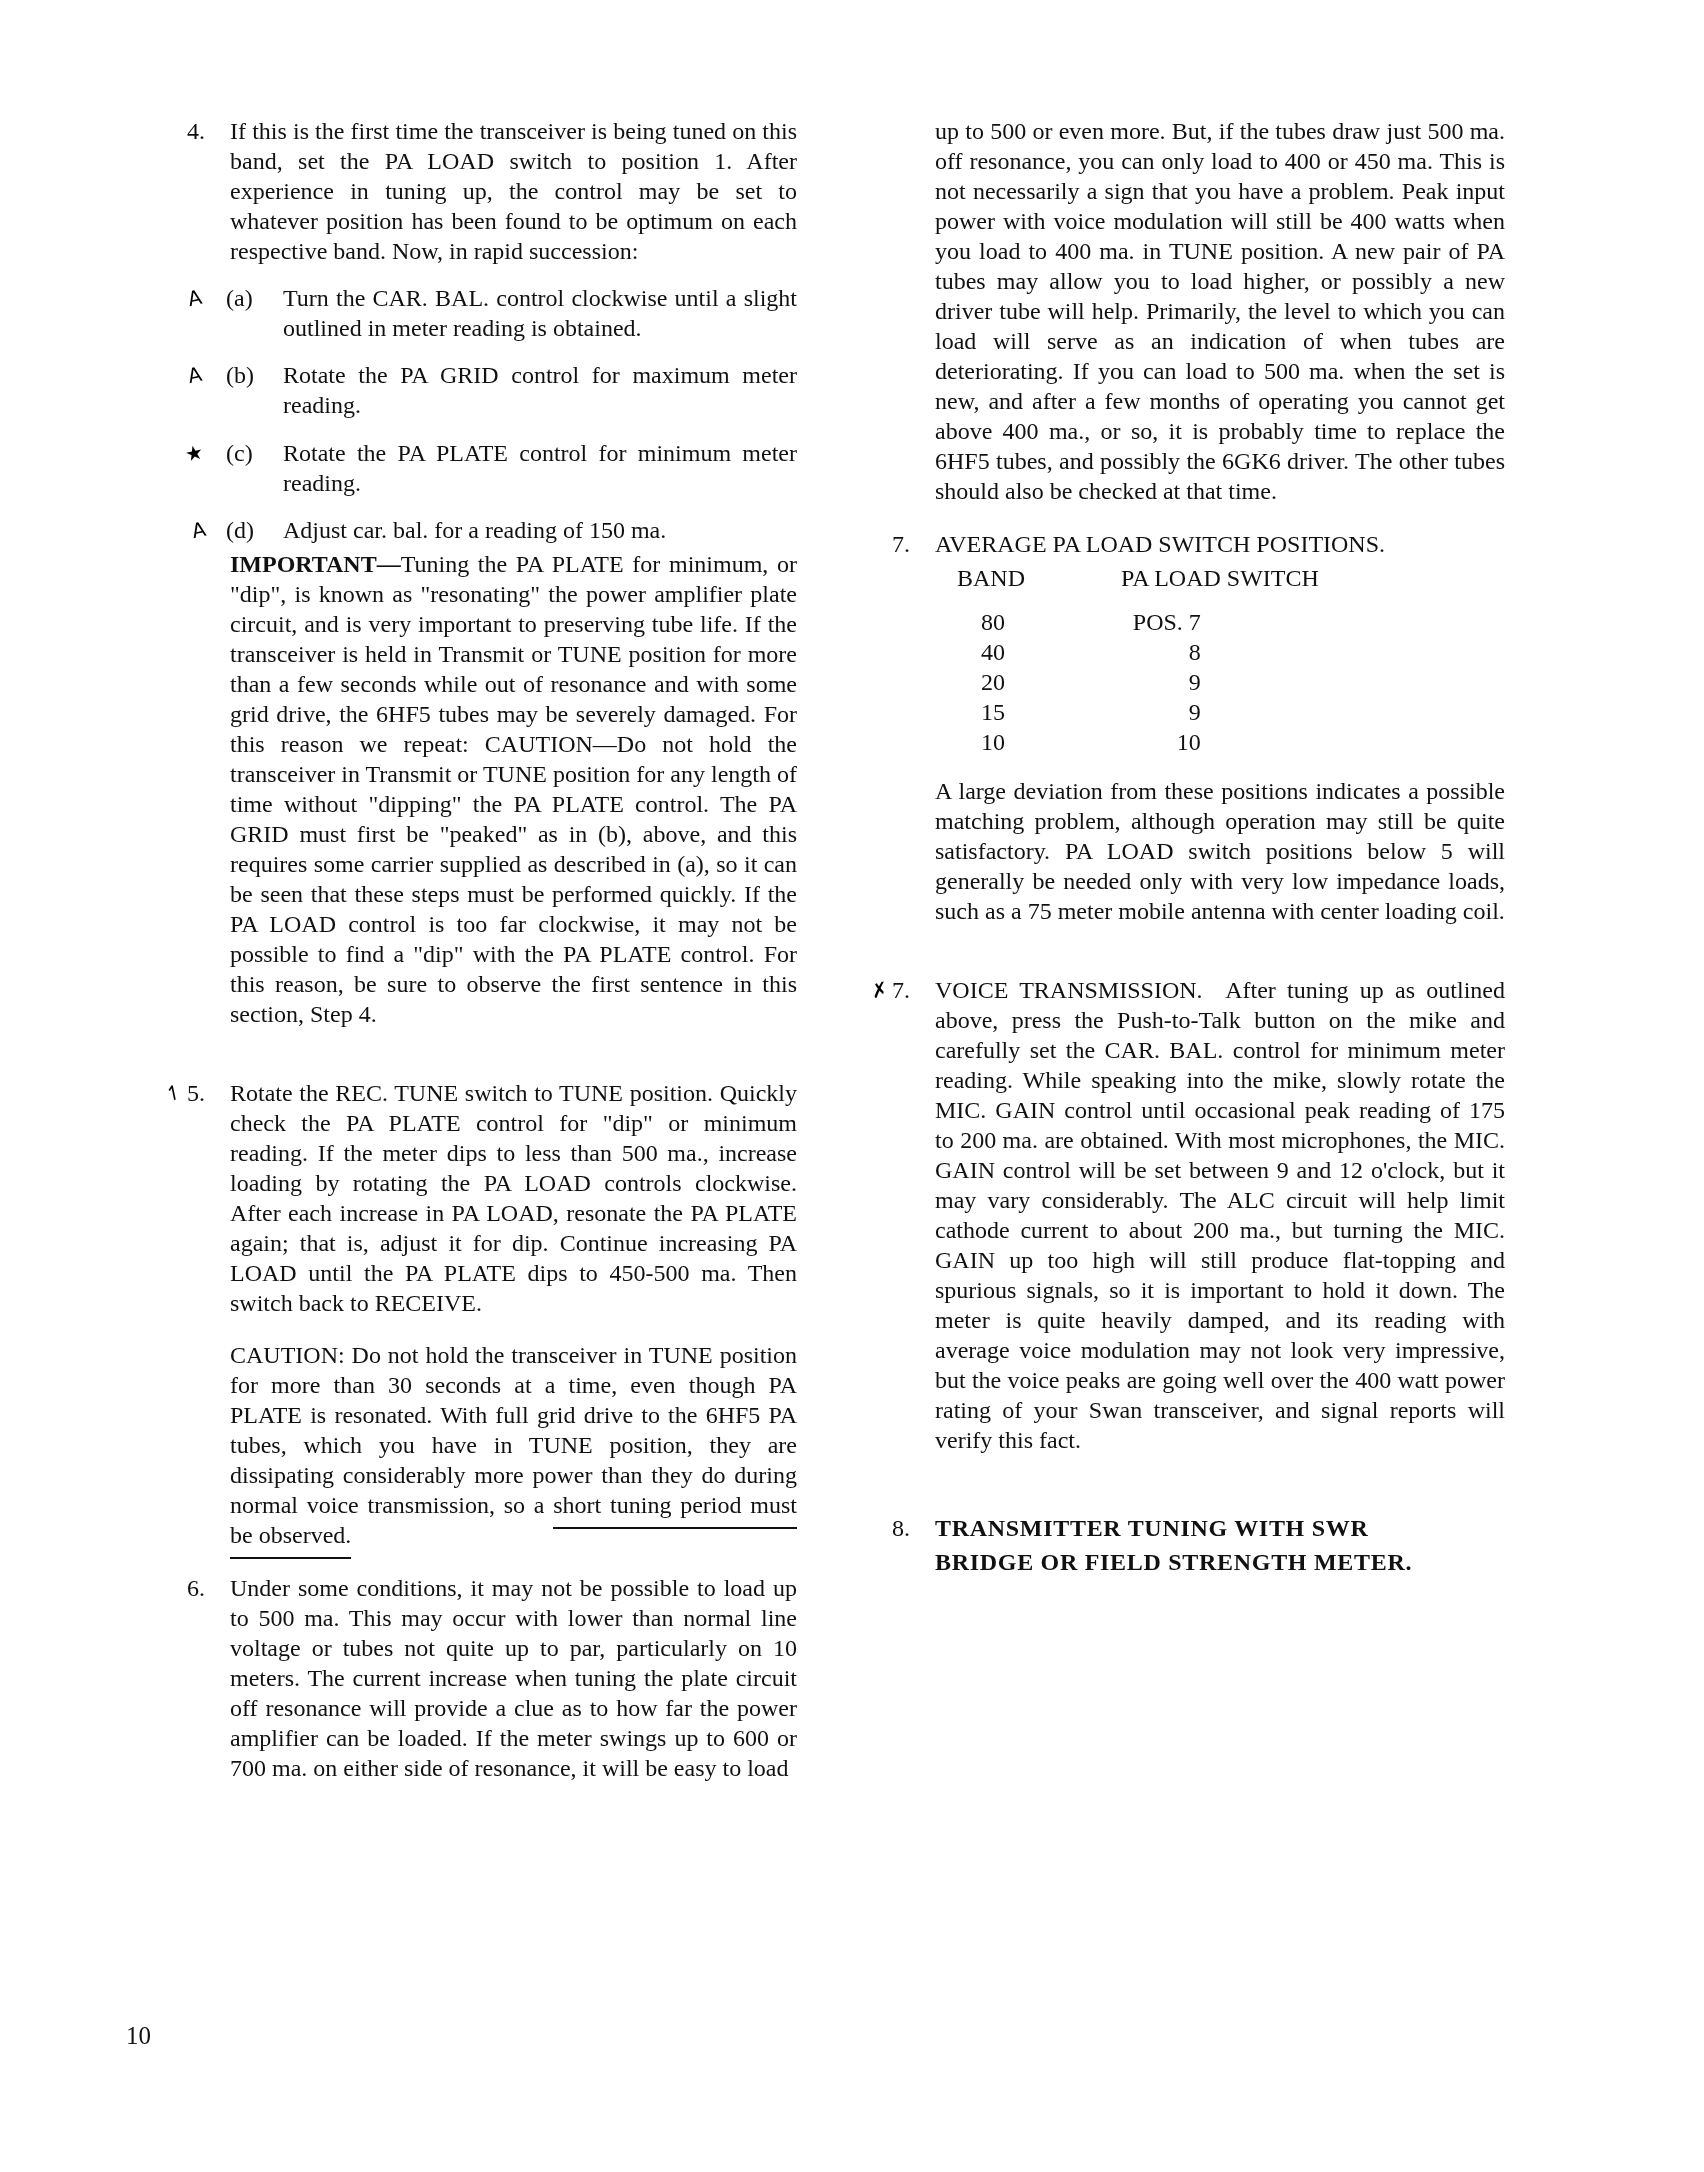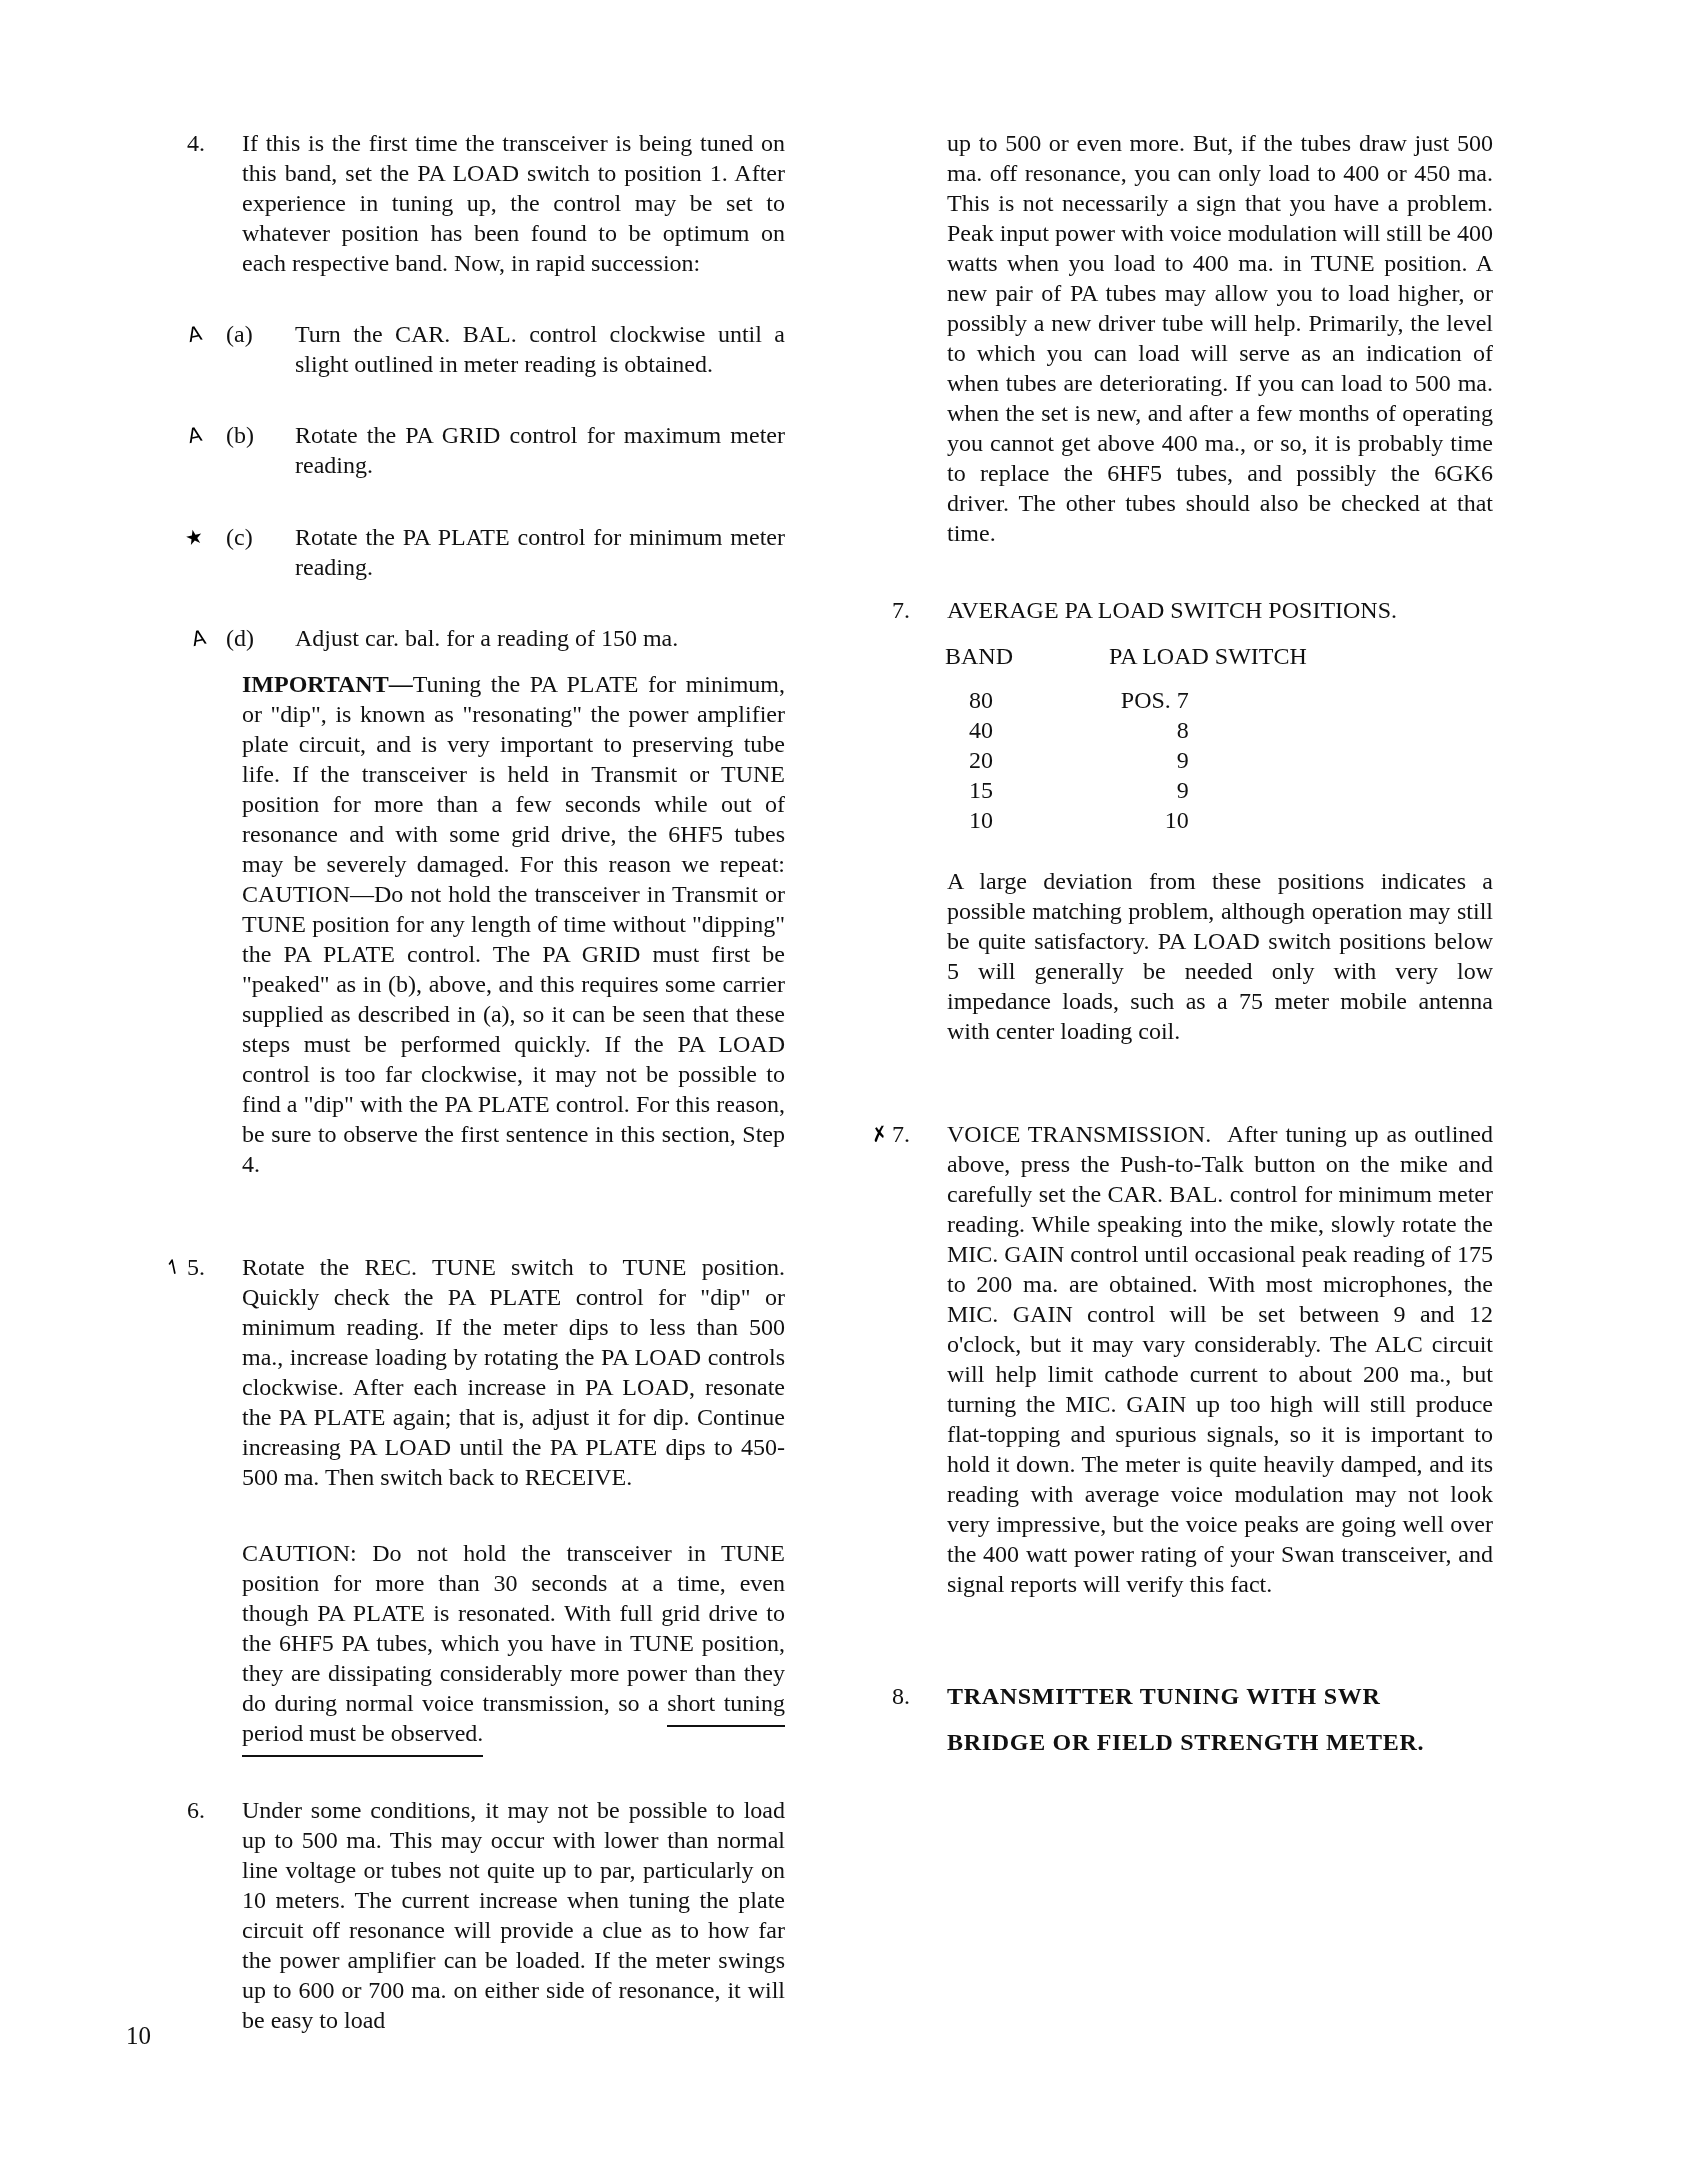--- a/index.html
+++ b/index.html
@@ -9,35 +9,35 @@
       color: #111111;
       font-size: 24px;
       line-height: 30px;
     }
     .col { position: absolute; top: 112px; }
     .col-left { left: 183px; width: 618px; }
     .col-right { left: 888px; width: 621px; }
 
     .item { position: relative; padding-left: 43px; }
     .num { position: absolute; left: 4px; top: 0; }
-    .p { text-align: justify; text-align-last: left; margin: 16px; }
+    .p { text-align: justify; text-align-last: left; margin: 4px; }
     .sub { position: relative; padding-left: 53px; }
     .sub .lbl { position: absolute; left: 0; top: 0; }
     .mark {
       position: absolute; font-family: "DejaVu Sans", sans-serif;
       font-size: 20px; line-height: 30px; color: #000;
       transform: rotate(-12deg);
     }
     .gap-s { height: 9.2px; }
     .gap-m { height: 14.5px; }
     .gap-l { height: 41px; }
     .bold { font-weight: bold; }
     .underline { border-bottom: 2.6px solid #111; padding-bottom: 9px; }
 
-    table.loadtable { border-collapse: collapse; margin-left: 14px; margin-top: 4px; }
+    table.loadtable { border-collapse: collapse; margin-left: 26px; margin-top: 4px; }
     table.loadtable td, table.loadtable th {
       font-weight: normal; padding: 0; line-height: 30px; font-size: 24px;
     }
     table.loadtable th.band { width: 164px; text-align: left; }
     table.loadtable th.pos { text-align: right; }
     table.loadtable td.band { text-align: left; padding-left: 24px; }
     table.loadtable td.pos { text-align: right; padding-right: 118px; }
     .hdr-row th { padding-bottom: 14.5px !important; }
 
     .pagenum { position: absolute; left: 126px; top: 2021px; font-size: 25px; }

